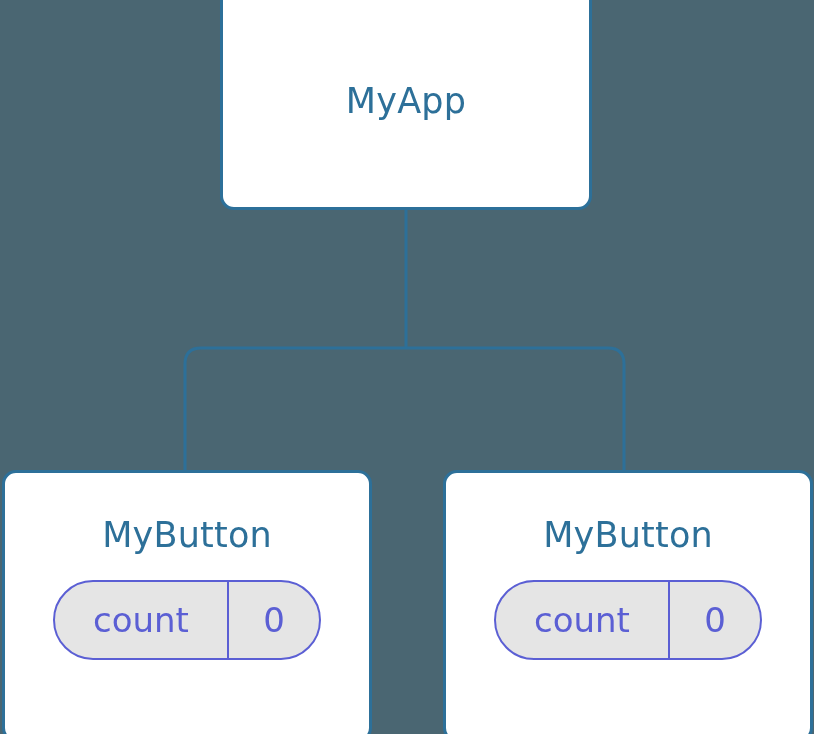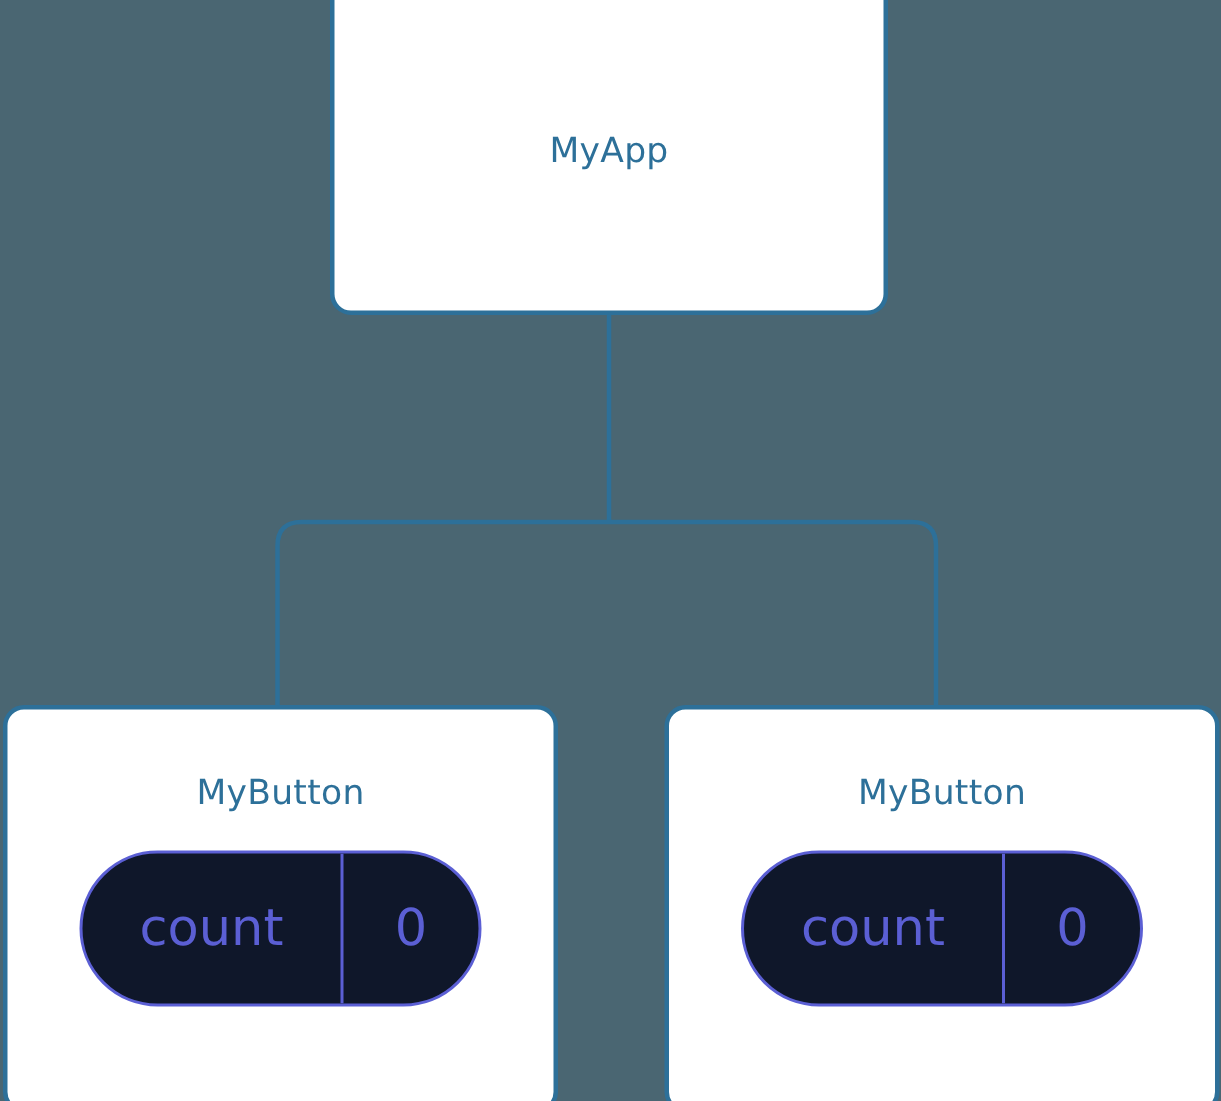--- a/index.html
+++ b/index.html
@@ -57,43 +57,43 @@
     top: 470px;
     justify-content: flex-start;
     padding-top: 44px;
   }
 
   .node-child-left  { left: 2px; }
   .node-child-right { left: 443px; }
 
   .node-title {
     color: #2d7099;
-    font-size: 23px;
+    font-size: 35px;
     line-height: 1.05;
     letter-spacing: 0.2px;
     white-space: nowrap;
     font-weight: 400;
   }
 
   .node-root .node-title {
     margin-top: 6px;
   }
 
   
   .state-pill {
     margin-top: 26px;
-    height: 104px;
+    height: 80px;
     width: 268px;
     border: 2px solid #5b5fd4;
     border-radius: 52px;
     box-sizing: border-box;
     display: flex;
     align-items: stretch;
     overflow: hidden;
-    background: #0f172a;
+    background: #e5e5e5;
   }
   .pill-key {
     flex: 0 0 174px;
     display: flex;
     align-items: center;
     justify-content: center;
     color: #5b5fd4;
     font-size: 34px;
     border-right: 2px solid #5b5fd4;
     box-sizing: border-box;

